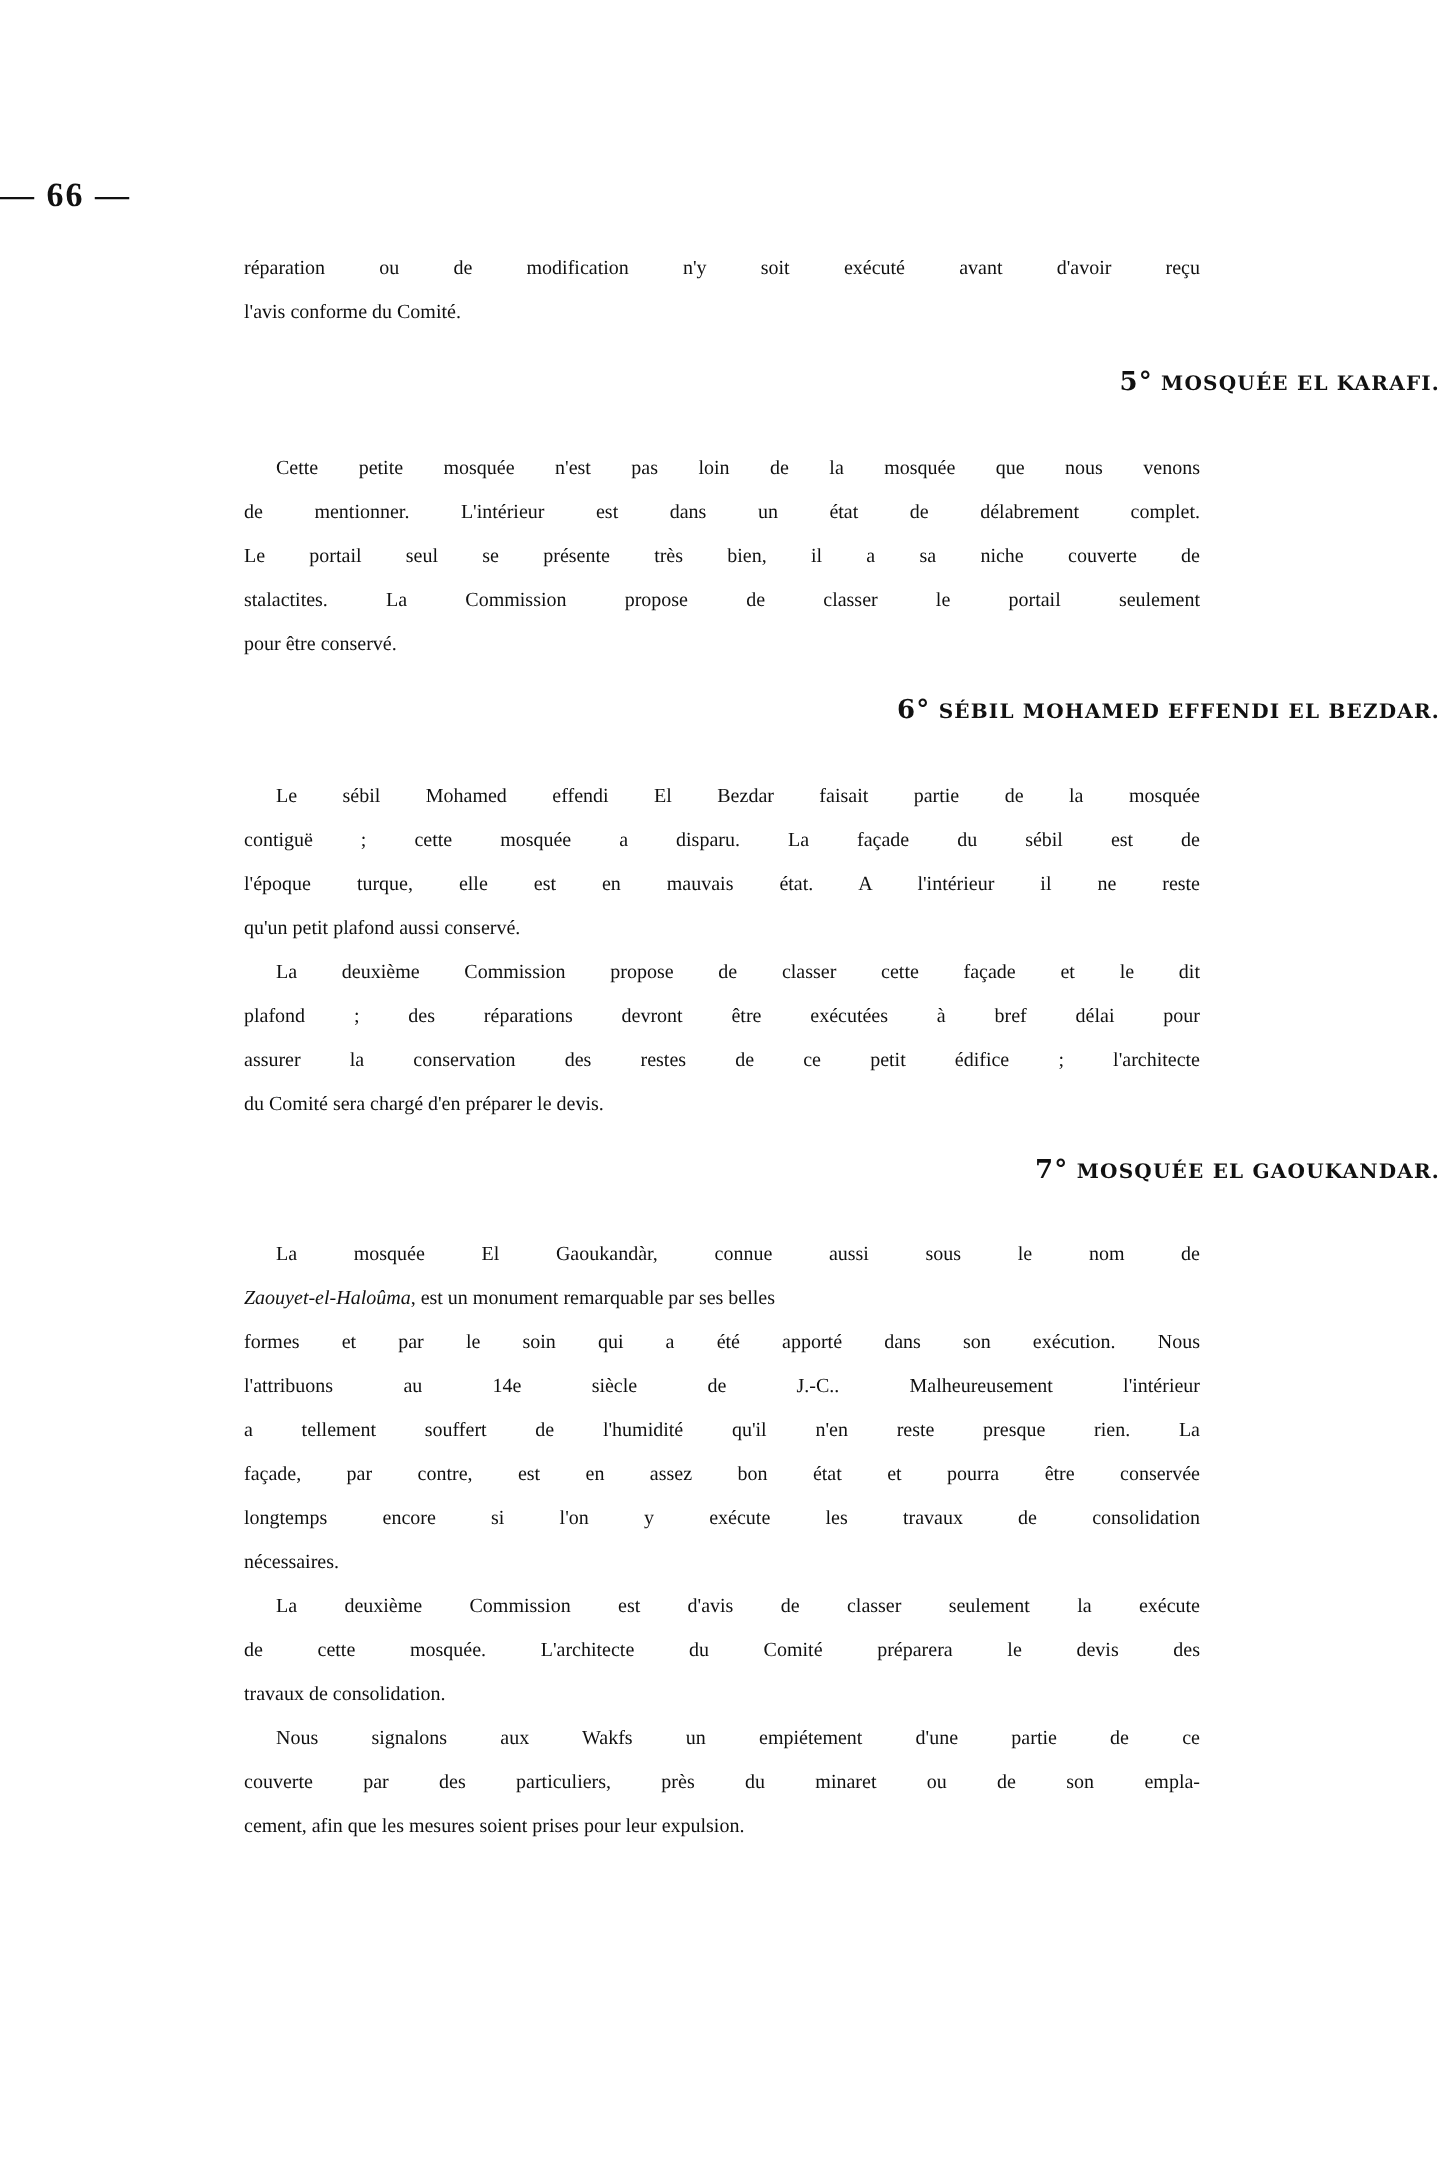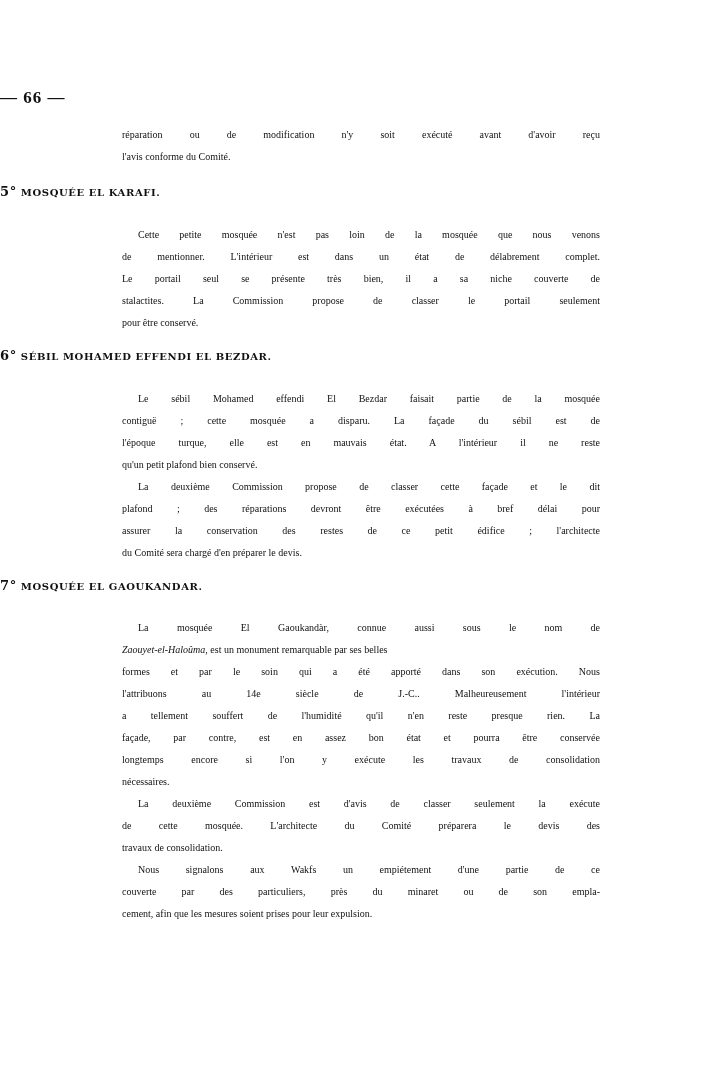--- a/index.html
+++ b/index.html
@@ -4,21 +4,21 @@
 <style>
   html, body { margin:0; padding:0; background:#ffffff; }
   body { width:720px; height:1082px; position:relative; overflow:hidden; color:#111; }
   .page { position:absolute; left:0; top:0; width:720px; height:1082px; background:#fff; }
   .pnum { position:absolute; top:88px; left:0; width:720px; text-align:left;
           font-family:"Liberation Serif", serif; font-size:17px; font-weight:bold; letter-spacing:1px; }
   .line { position:absolute; left:122px; width:478px; white-space:nowrap;
           font-family:Liberation Serif, serif; font-size:10px; line-height:20px; text-align:justify; text-align-last:justify; }
   .line.last { text-align-last:left; }
   .line.indent { left:138px; width:462px; }
-  .heading { position:absolute; left:0; width:720px; text-align:left;
+  .heading { position:absolute; left:0; width:720px; text-align:right;
              font-family:"DejaVu Serif", serif; font-size:10px; font-weight:bold; letter-spacing:0.6px; line-height:16px; }
   .heading .num { font-size:13px; }
   .it { font-style:italic; }
 </style>
 </head>
 <body>
 
 <div class="page">
 
   <div class="pnum">— 66 —</div>
@@ -36,21 +36,21 @@
   <div class="line" style="top:291px">stalactites. La Commission propose de classer le portail seulement</div>
   <div class="line last" style="top:313px">pour être conservé.</div>
 
   <div class="heading" style="top:348px">
     <span class="num">6°</span>
     <span>SÉBIL MOHAMED EFFENDI EL BEZDAR.</span>
   </div>
   <div class="line indent" style="top:389px">Le sébil Mohamed effendi El Bezdar faisait partie de la mosquée</div>
   <div class="line" style="top:411px">contiguë ; cette mosquée a disparu. La façade du sébil est de</div>
   <div class="line" style="top:433px">l'époque turque, elle est en mauvais état. A l'intérieur il ne reste</div>
-  <div class="line last" style="top:455px">qu'un petit plafond bien conservé.</div>
+  <div class="line last" style="top:455px">qu'un petit plafond aussi conservé.</div>
   <div class="line indent" style="top:477px">La deuxième Commission propose de classer cette façade et le dit</div>
   <div class="line" style="top:499px">plafond ; des réparations devront être exécutées à bref délai pour</div>
   <div class="line" style="top:521px">assurer la conservation des restes de ce petit édifice ; l'architecte</div>
   <div class="line last" style="top:543px">du Comité sera chargé d'en préparer le devis.</div>
 
   <div class="heading" style="top:578px">
     <span class="num">7°</span>
     <span>MOSQUÉE EL GAOUKANDAR.</span>
   </div>
   <div class="line indent" style="top:618px">La mosquée El Gaoukandàr, connue aussi sous le nom de</div>

